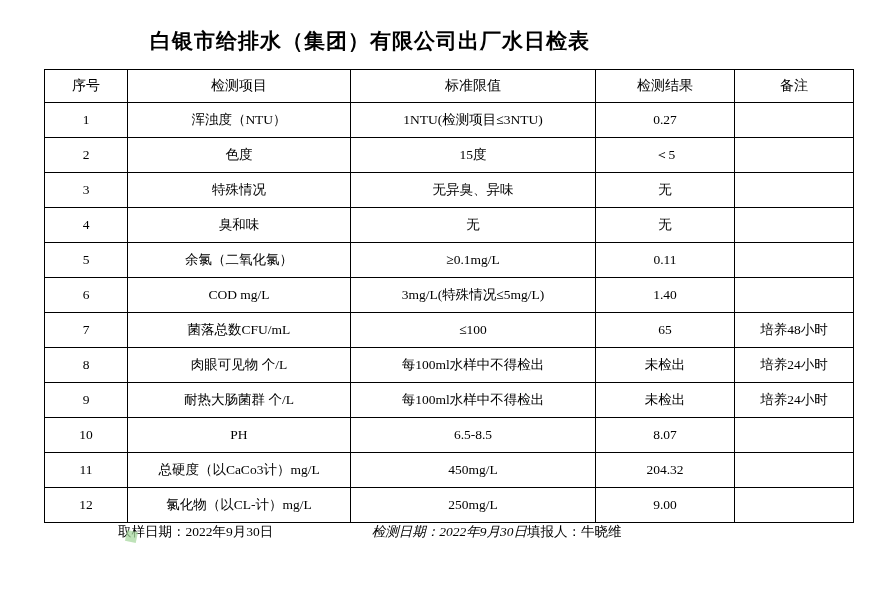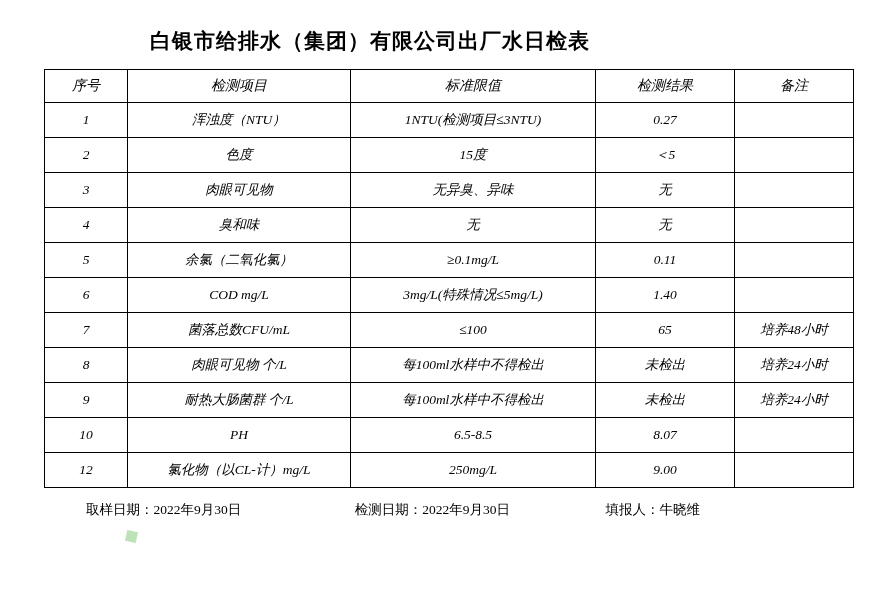--- a/index.html
+++ b/index.html
@@ -24,21 +24,20 @@
     text-align: center;
     font-size: 21px;
     font-weight: bold;
     font-family: "Liberation Serif", serif;
     letter-spacing: 1px;
     padding-top: 27px;
     padding-bottom: 14px;
   }
   .table-wrap {
     padding: 0 44px;
-    font-style: italic;
   }
   table.report {
     border-collapse: collapse;
     width: 784px;
     table-layout: fixed;
     border: 1px solid #000;
   }
   table.report td, table.report th {
     border: 1px solid #000;
     text-align: center;
@@ -54,28 +53,27 @@
     font-size: 14px;
   }
   .col-no { width: 78px; }
   .col-item { width: 218px; }
   .col-limit { width: 240px; }
   .col-result { width: 134px; }
   .col-remark { width: 114px; }
 
   .footer {
     display: flex;
-    padding: 0 40px;
-    margin-top: 13px;
+    padding: 0 72px;
     font-size: 13.5px;
     font-family: "Liberation Serif", serif;
   }
   .footer .f1 { width: 300px; text-align: left; padding-left: 46px; }
-  .footer .f2 { width: 280px; text-align: center; }
-  .footer .f3 { width: 200px; text-align: right; }
+  .footer .f2 { width: 280px; text-align: right; font-style: italic; }
+  .footer .f3 { width: 200px; text-align: left; }
 
   .stamp {
     position: absolute;
     left: 126px;
     top: 531px;
     width: 11px;
     height: 11px;
     background: #a8d8a0;
     opacity: 0.75;
     transform: rotate(12deg);
@@ -109,21 +107,21 @@
         </tr>
         <tr>
           <td>2</td>
           <td>色度</td>
           <td>15度</td>
           <td>＜5</td>
           <td></td>
         </tr>
         <tr>
           <td>3</td>
-          <td>肉眼可见物</td>
+          <td>特殊情况</td>
           <td>无异臭、异味</td>
           <td>无</td>
           <td></td>
         </tr>
         <tr>
           <td>4</td>
           <td>臭和味</td>
           <td>无</td>
           <td>无</td>
           <td></td>
@@ -164,20 +162,27 @@
           <td>培养24小时</td>
         </tr>
         <tr>
           <td>10</td>
           <td>PH</td>
           <td>6.5-8.5</td>
           <td>8.07</td>
           <td></td>
         </tr>
         <tr>
+          <td>11</td>
+          <td>总硬度（以CaCo3计）mg/L</td>
+          <td>450mg/L</td>
+          <td>204.32</td>
+          <td></td>
+        </tr>
+        <tr>
           <td>12</td>
           <td>氯化物（以CL-计）mg/L</td>
           <td>250mg/L</td>
           <td>9.00</td>
           <td></td>
         </tr>
       </tbody>
     </table>
   </div>
 

